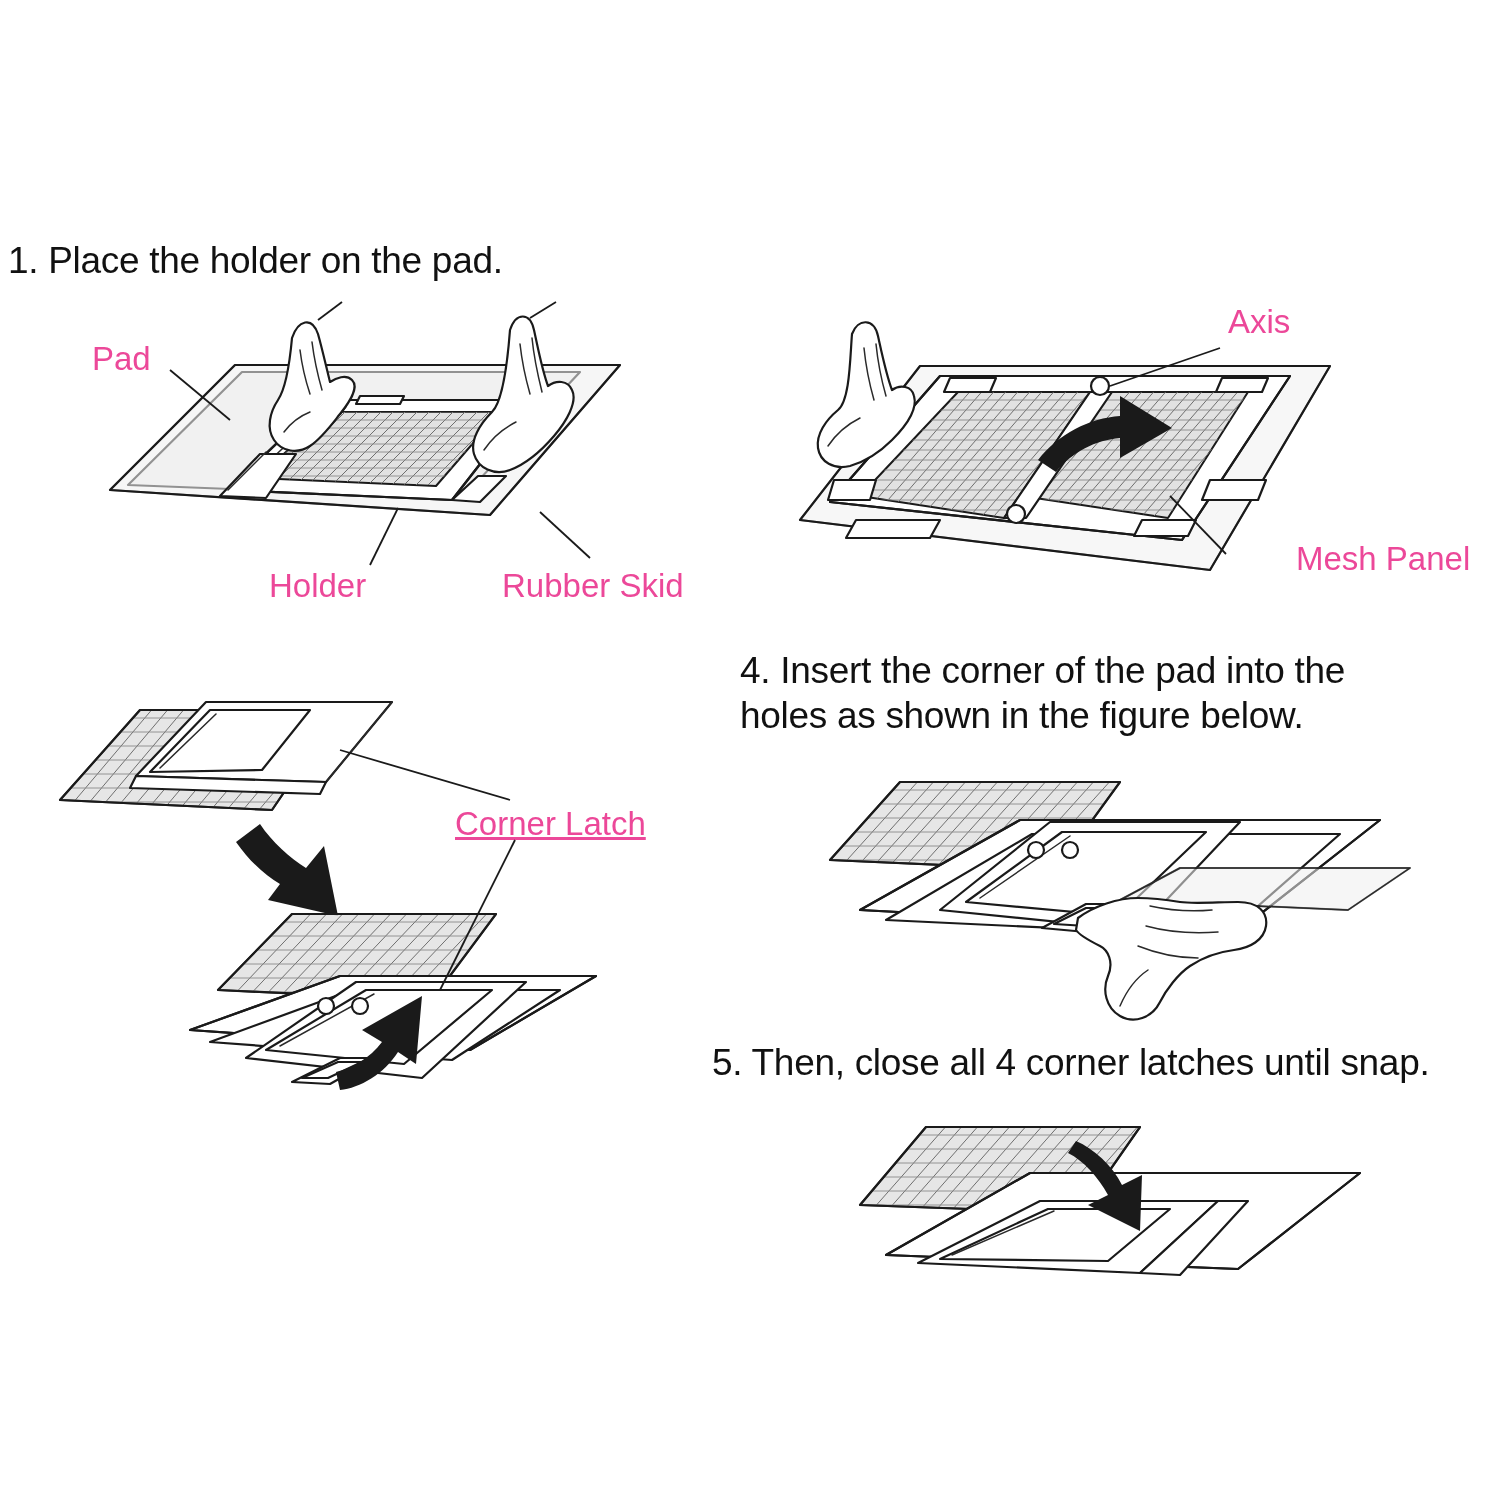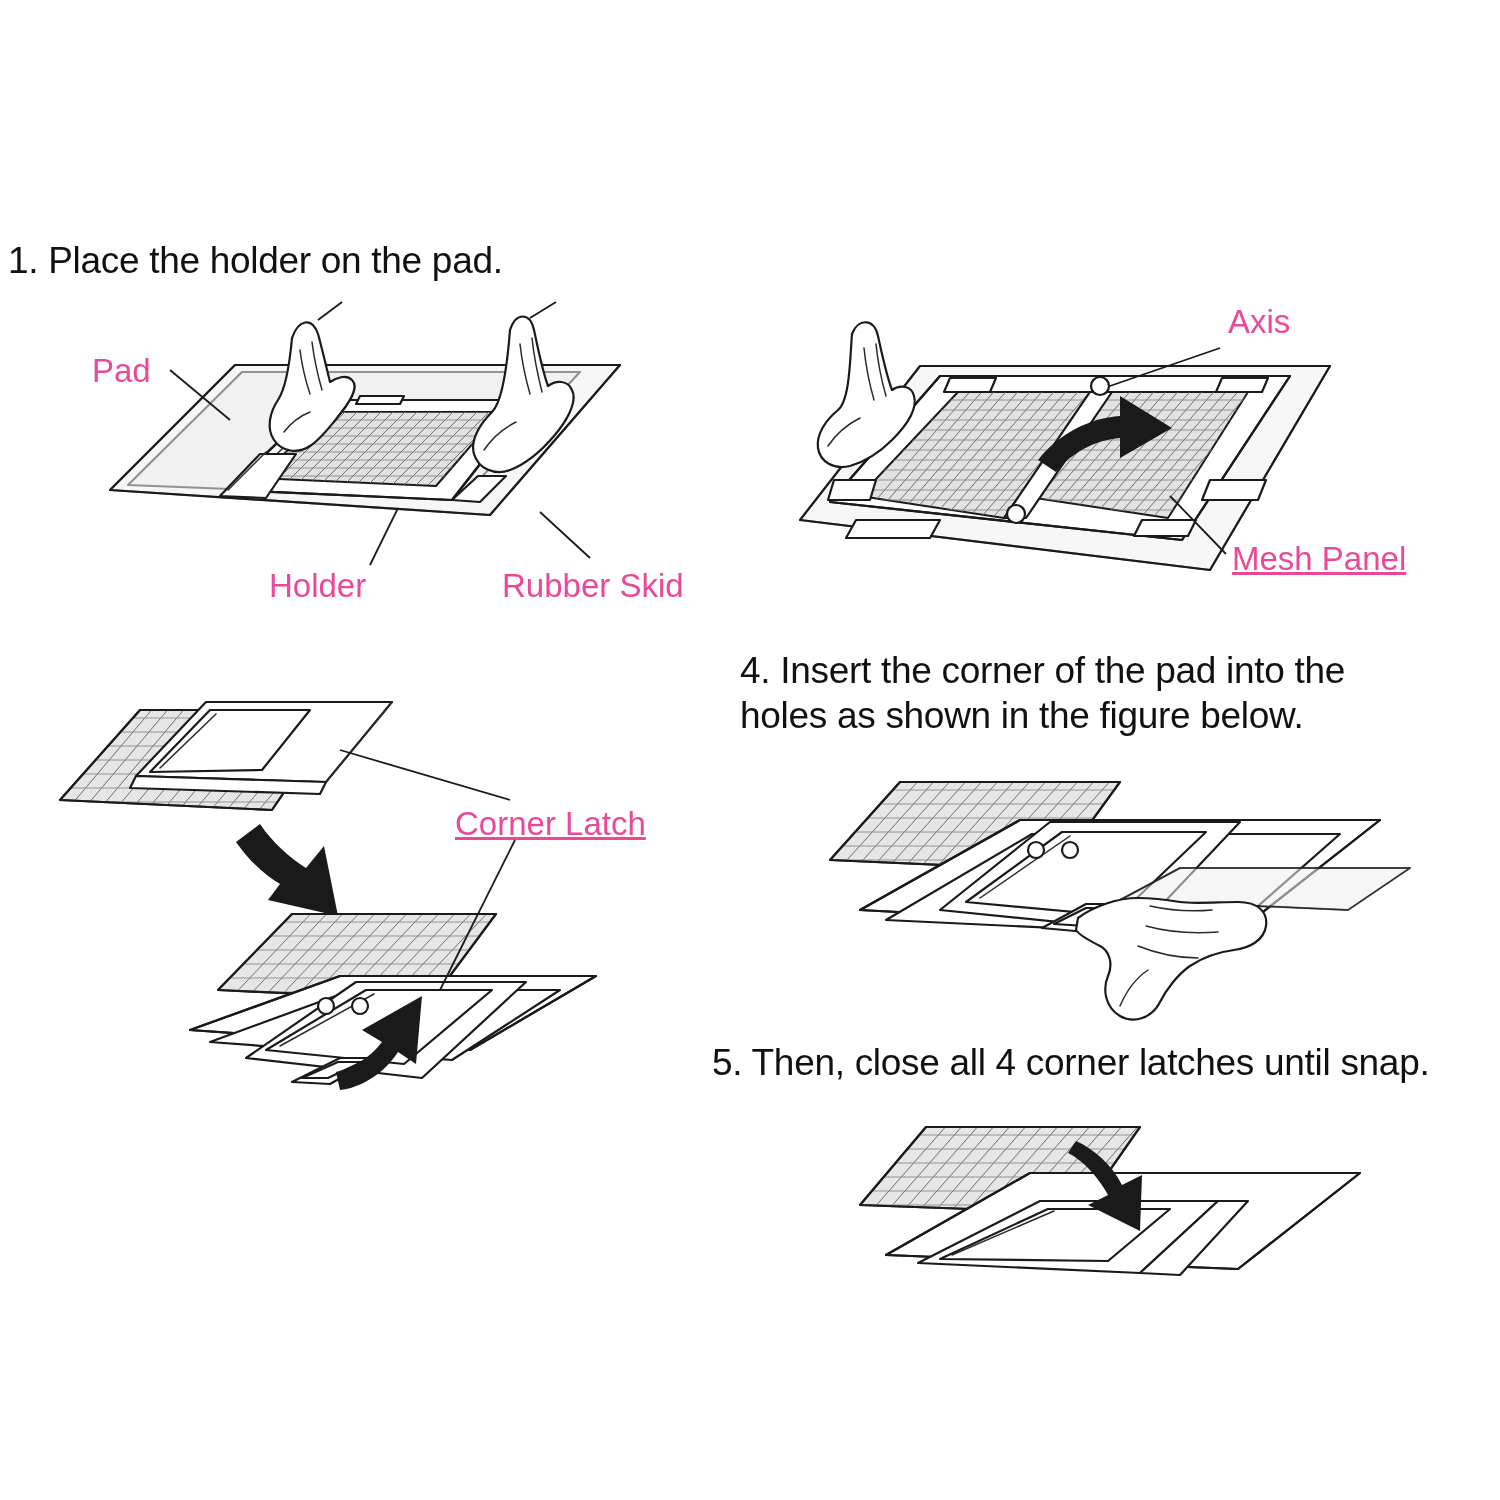--- a/index.html
+++ b/index.html
@@ -128,21 +128,21 @@
         <path class="ln-thin" d="M460,44 C462,62 466,80 470,94"></path>
         <path class="ln-thin" d="M472,38 C474,58 478,76 482,92"></path>
         <path class="ln-thin" d="M424,150 C432,138 444,128 456,122"></path>
       </g>
 
       <path class="ln-lead" d="M258,20 L282,2"></path>
       <path class="ln-lead" d="M470,18 L496,2"></path>
     </svg>
   </div>
 
-  <div class="callout" style="left:92px; top:340px;margin-top:12px;">Pad</div>
+  <div class="callout" style="left:92px; top:340px;">Pad</div>
   <div class="callout" style="left:269px; top:567px;">Holder</div>
   <div class="callout" style="left:502px; top:567px;">Rubber Skid</div>
 
   <div class="fig" style="left:0px; top:300px;">
     <svg width="760" height="320" viewBox="0 0 760 320">
       <path class="ln-lead" d="M170,70 L230,120"></path>
       <path class="ln-lead" d="M370,265 L398,208"></path>
       <path class="ln-lead" d="M590,258 L540,212"></path>
     </svg>
   </div>
@@ -244,21 +244,21 @@
       <g>
         <path class="fill-w" d="M62,4 C68,-12 84,-12 88,6 C92,24 96,44 102,60 C110,54 122,56 124,66 C128,80 114,98 102,110 C90,122 74,132 60,136 C44,140 30,132 28,118 C26,104 36,90 48,80 C60,70 60,28 62,4 Z"></path>
         <path class="ln-thin" d="M74,18 C76,38 80,56 84,70"></path>
         <path class="ln-thin" d="M86,14 C88,34 92,52 96,66"></path>
         <path class="ln-thin" d="M38,116 C46,104 58,94 70,88"></path>
       </g>
     </svg>
   </div>
 
   <div class="callout" style="left:1228px; top:303px;">Axis</div>
-  <div class="callout" style="left:1232px; top:540px;text-decoration:underline;">Mesh Panel</div>
+  <div class="callout" style="left:1296px; top:540px;">Mesh Panel</div>
 
   <div class="fig" style="left:790px; top:300px;">
     <svg width="660" height="320" viewBox="0 0 660 320">
       <path class="ln-lead" d="M430,48 L320,86"></path>
       <path class="ln-lead" d="M436,254 L380,196"></path>
     </svg>
   </div>
 
 
   <div class="fig" style="left:40px; top:690px;">

